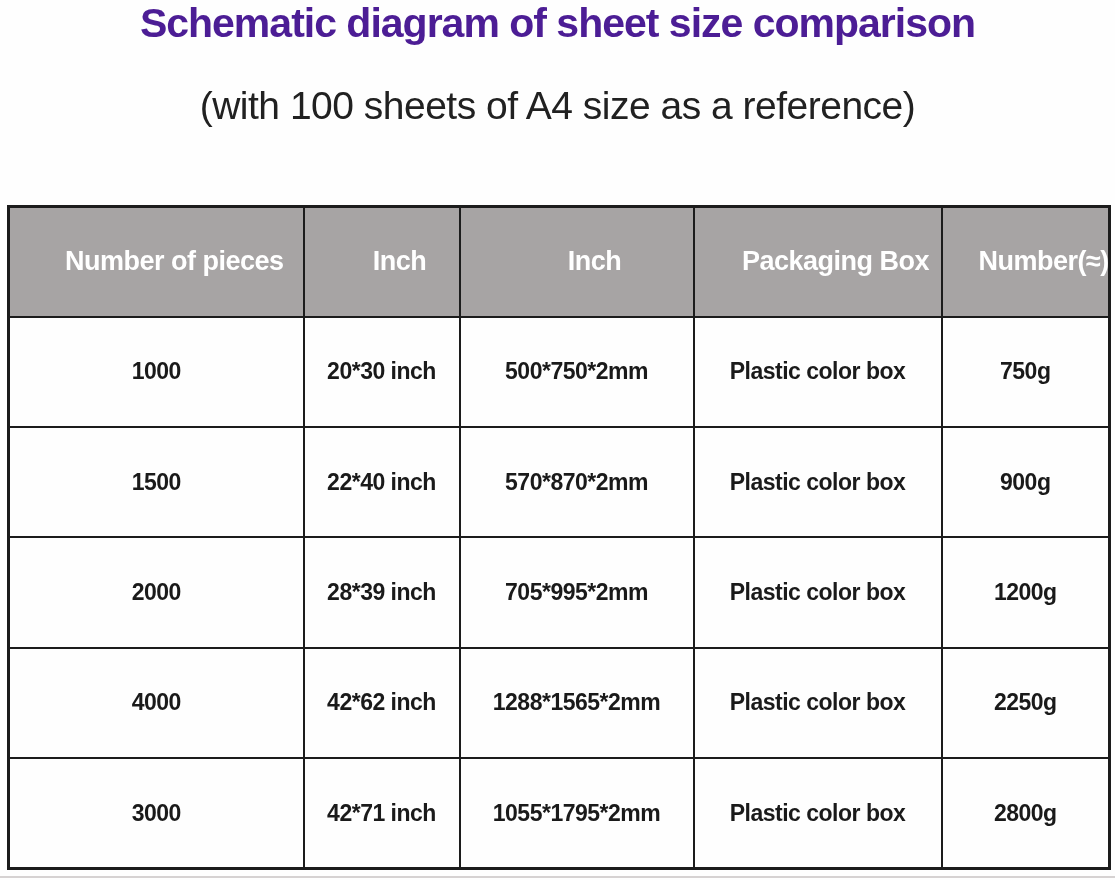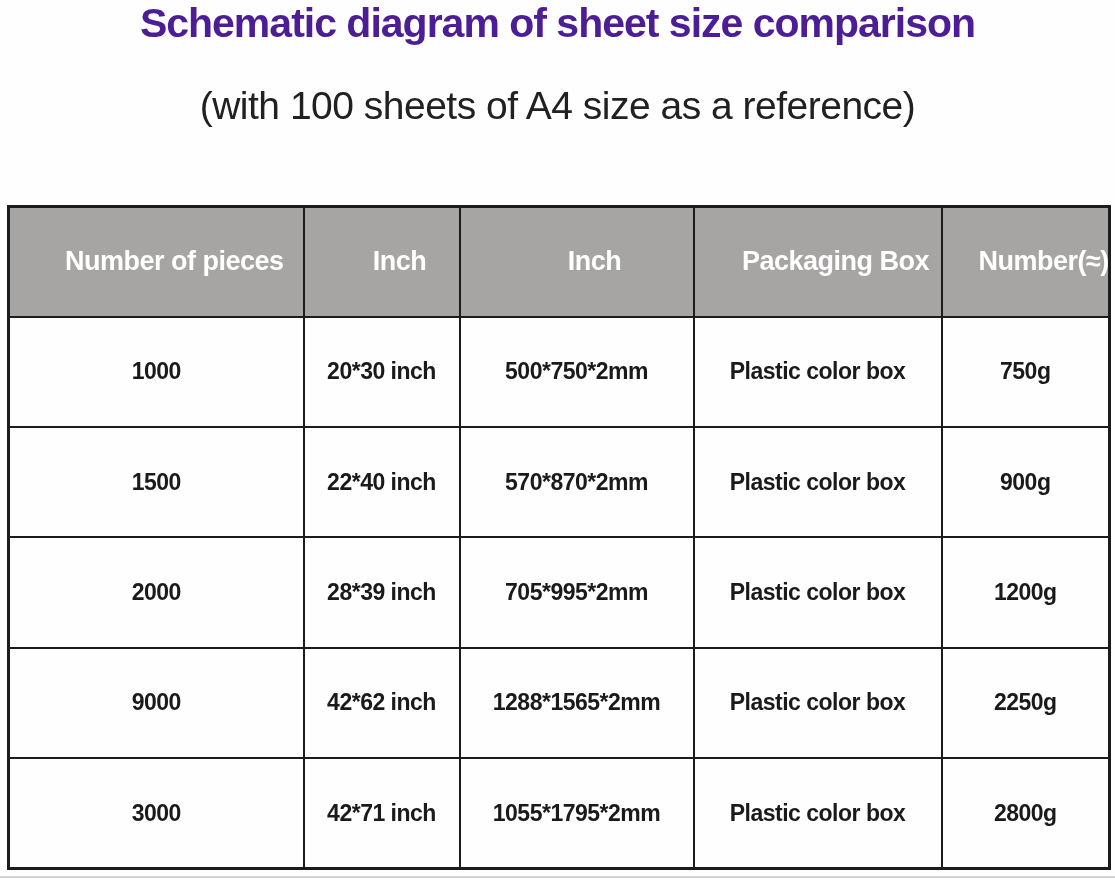--- a/index.html
+++ b/index.html
@@ -117,21 +117,21 @@
           <td>900g</td>
         </tr>
         <tr>
           <td>2000</td>
           <td>28*39 inch</td>
           <td>705*995*2mm</td>
           <td>Plastic color box</td>
           <td>1200g</td>
         </tr>
         <tr>
-          <td>9000</td>
+          <td>4000</td>
           <td>42*62 inch</td>
           <td>1288*1565*2mm</td>
           <td>Plastic color box</td>
           <td>2250g</td>
         </tr>
         <tr>
           <td>3000</td>
           <td>42*71 inch</td>
           <td>1055*1795*2mm</td>
           <td>Plastic color box</td>

